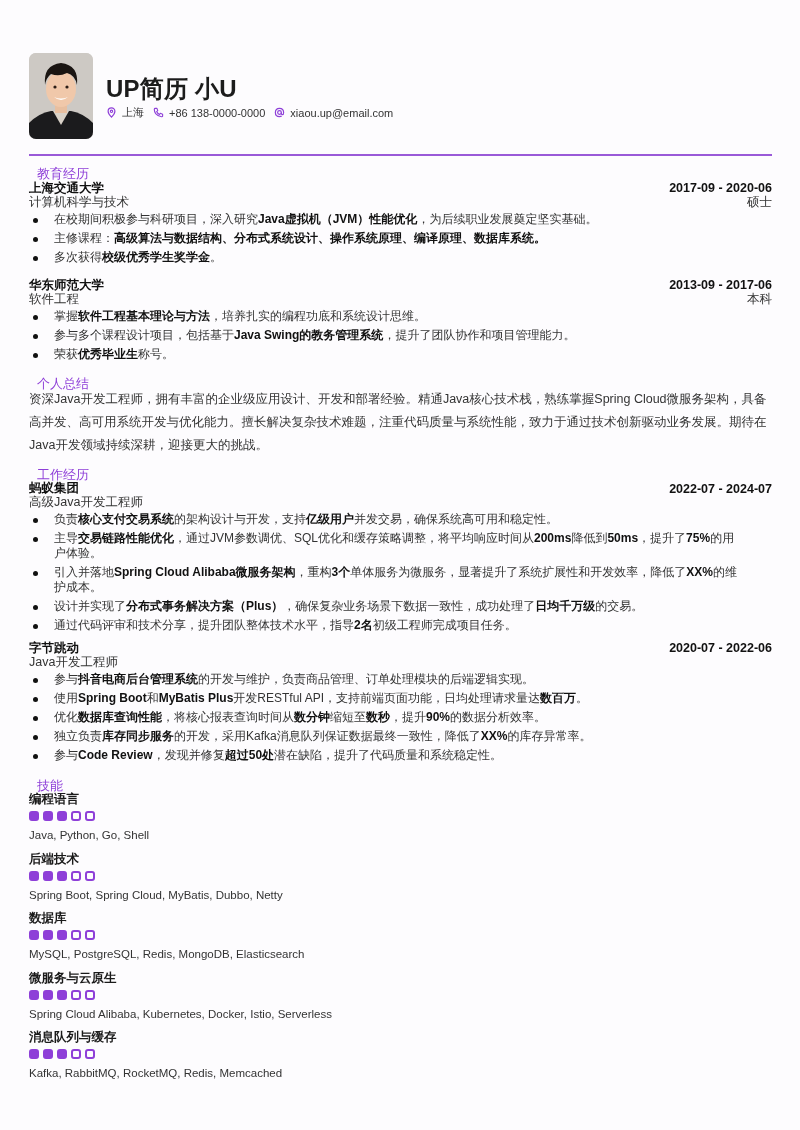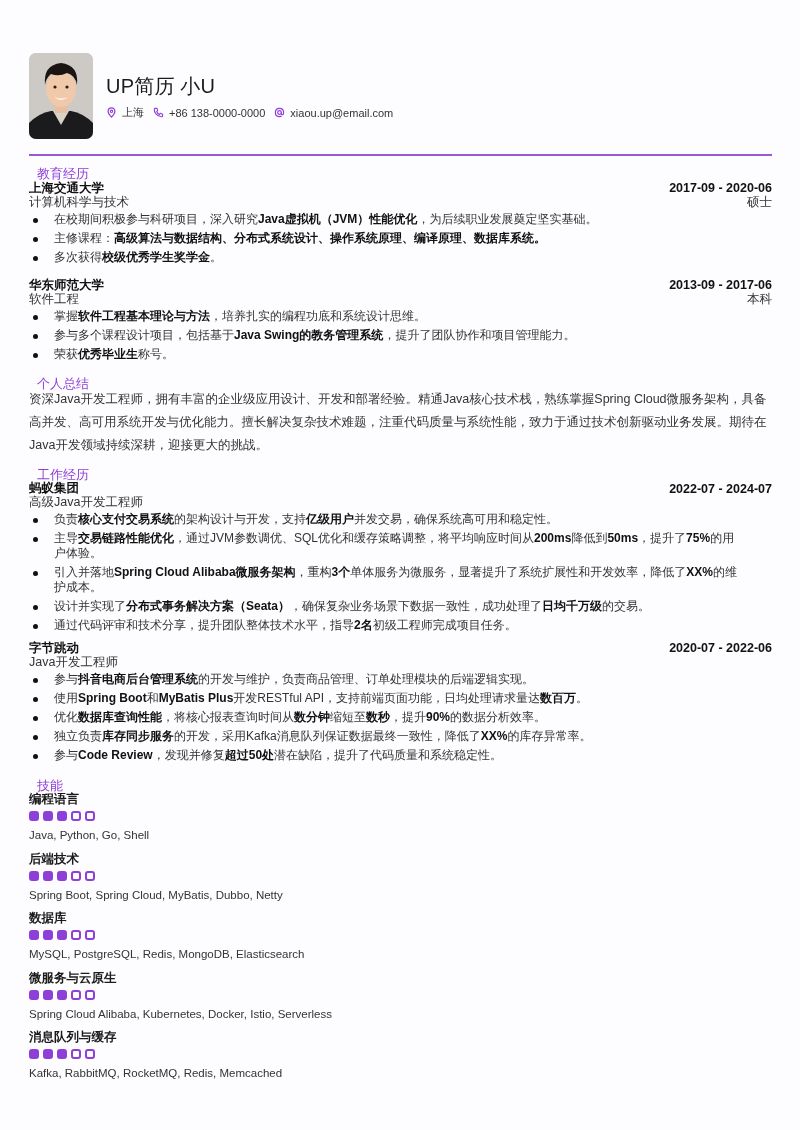--- a/index.html
+++ b/index.html
@@ -15,21 +15,21 @@
   .page { position: absolute; left: 29px; top: 0; width: 743px; }
 
   
   .header { position: absolute; left: 0; top: 53px; height: 86px; width: 743px; }
   .avatar {
     position: absolute; left: 0; top: 0; width: 64px; height: 86px;
     border-radius: 7px; overflow: hidden; background: #cfcbc6;
   }
   .name {
     position: absolute; left: 77px; top: 20px;
-    font-size: 20px; color: #1c1c1c; font-weight: normal; letter-spacing: 0.2px;
+    font-size: 24px; color: #1c1c1c; font-weight: bold; letter-spacing: 0.2px;
   }
   .contacts {
     position: absolute; left: 77px; top: 52px;
     display: flex; align-items: center; font-size: 11px; color: #333;
   }
   .contact { display: flex; align-items: center; margin-right: 9px; }
   .contact svg { width: 11px; height: 11px; margin-right: 5px; }
 
   .divider {
     position: absolute; left: 0; top: 154px; width: 743px; height: 1.5px; background: #9a5ad8;
@@ -147,21 +147,21 @@
   <div class="entry" style="top:481px;">
     <div class="entry-head">
       <div class="entry-org">蚂蚁集团</div>
       <div class="entry-role">高级Java开发工程师</div>
       <div class="entry-date" style="top:1px;">2022-07 - 2024-07</div>
     </div>
     <ul class="bullets">
         <li>负责<b>核心支付交易系统</b>的架构设计与开发，支持<b>亿级用户</b>并发交易，确保系统高可用和稳定性。</li>
         <li>主导<b>交易链路性能优化</b>，通过JVM参数调优、SQL优化和缓存策略调整，将平均响应时间从<b>200ms</b>降低到<b>50ms</b>，提升了<b>75%</b>的用户体验。</li>
         <li>引入并落地<b>Spring Cloud Alibaba微服务架构</b>，重构<b>3个</b>单体服务为微服务，显著提升了系统扩展性和开发效率，降低了<b>XX%</b>的维护成本。</li>
-        <li>设计并实现了<b>分布式事务解决方案（Seata）</b>，确保复杂业务场景下数据一致性，成功处理了<b>日均千万级</b>的交易。</li>
+        <li>设计并实现了<b>分布式事务解决方案（Plus）</b>，确保复杂业务场景下数据一致性，成功处理了<b>日均千万级</b>的交易。</li>
         <li>通过代码评审和技术分享，提升团队整体技术水平，指导<b>2名</b>初级工程师完成项目任务。</li>
       </ul>
   </div>
 
   <div class="entry" style="top:641px;">
     <div class="entry-head">
       <div class="entry-org">字节跳动</div>
       <div class="entry-role">Java开发工程师</div>
       <div class="entry-date">2020-07 - 2022-06</div>
     </div>

